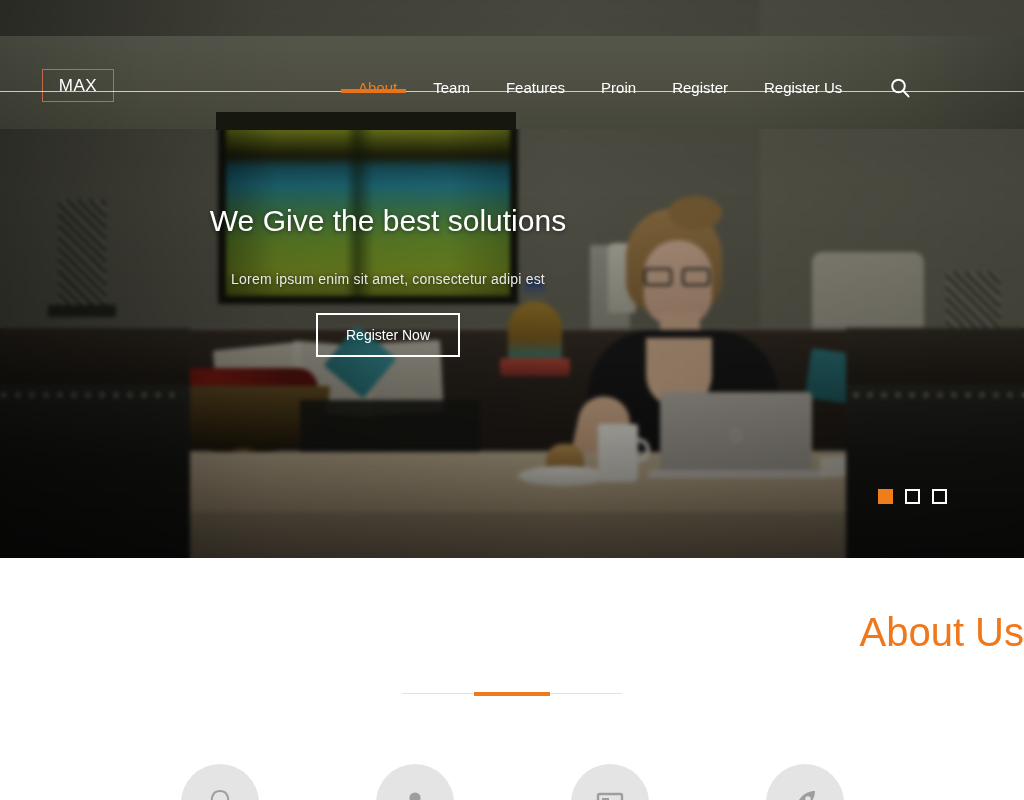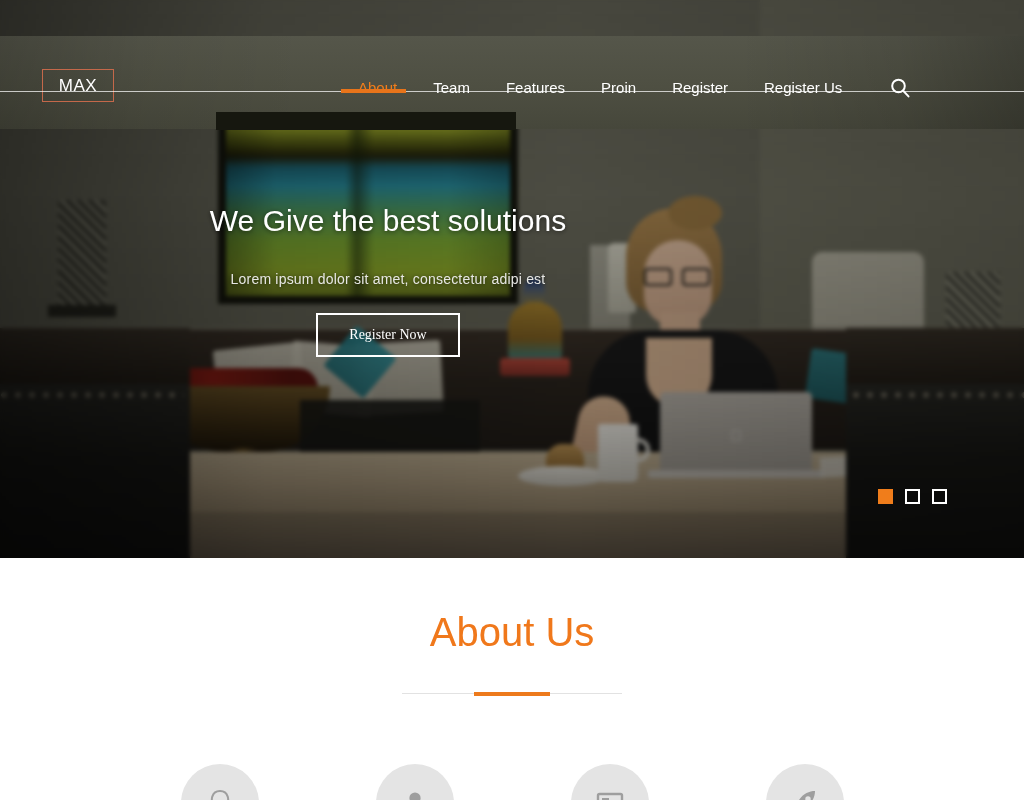--- a/index.html
+++ b/index.html
@@ -542,21 +542,21 @@
   }
   .hero-cta {
     display: inline-block;
     margin-top: 26px;
     padding: 13px 26px;
     min-width: 144px;
     border: 2px solid #ffffff;
     background: transparent;
     color: #ffffff;
     font-size: 14px;
-    font-family: Liberation Serif, serif;
+    font-family: Liberation Sans, sans-serif;
     cursor: pointer;
     line-height: 1;
   }
 
   
   .slider-dots {
     position: absolute;
     left: 878px;
     top: 489px;
     display: flex;
@@ -584,20 +584,21 @@
     height: 242px;
     background: #ffffff;
     text-align: center;
   }
   .about-title {
     margin-top: 54px;
     color: #f0781b;
     font-size: 40px;
     font-weight: 400;
     line-height: 1;
+    text-align: right;
   }
   .about-divider {
     position: relative;
     width: 220px;
     height: 4px;
     margin: 40px auto 0;
   }
   .about-divider .line {
     position: absolute;
     left: 0; top: 1px;
@@ -713,21 +714,21 @@
       <div class="chair-fg right"></div>
     </div>
 
     <div class="hero-blur"></div>
     <div class="hero-overlay"></div>
 
     <div class="hero-content">
       <h1 class="hero-title">
         <span>We Give the best solutions</span>
       </h1>
-      <p class="hero-sub">Lorem ipsum dolor sit amet, consectetur adipi est</p>
+      <p class="hero-sub">Lorem ipsum enim sit amet, consectetur adipi est</p>
       <button class="hero-cta">Register Now</button>
     </div>
 
     <div class="slider-dots">
       <span class="slider-dot active"></span>
       <span class="slider-dot"></span>
       <span class="slider-dot"></span>
     </div>
   </section>
 

